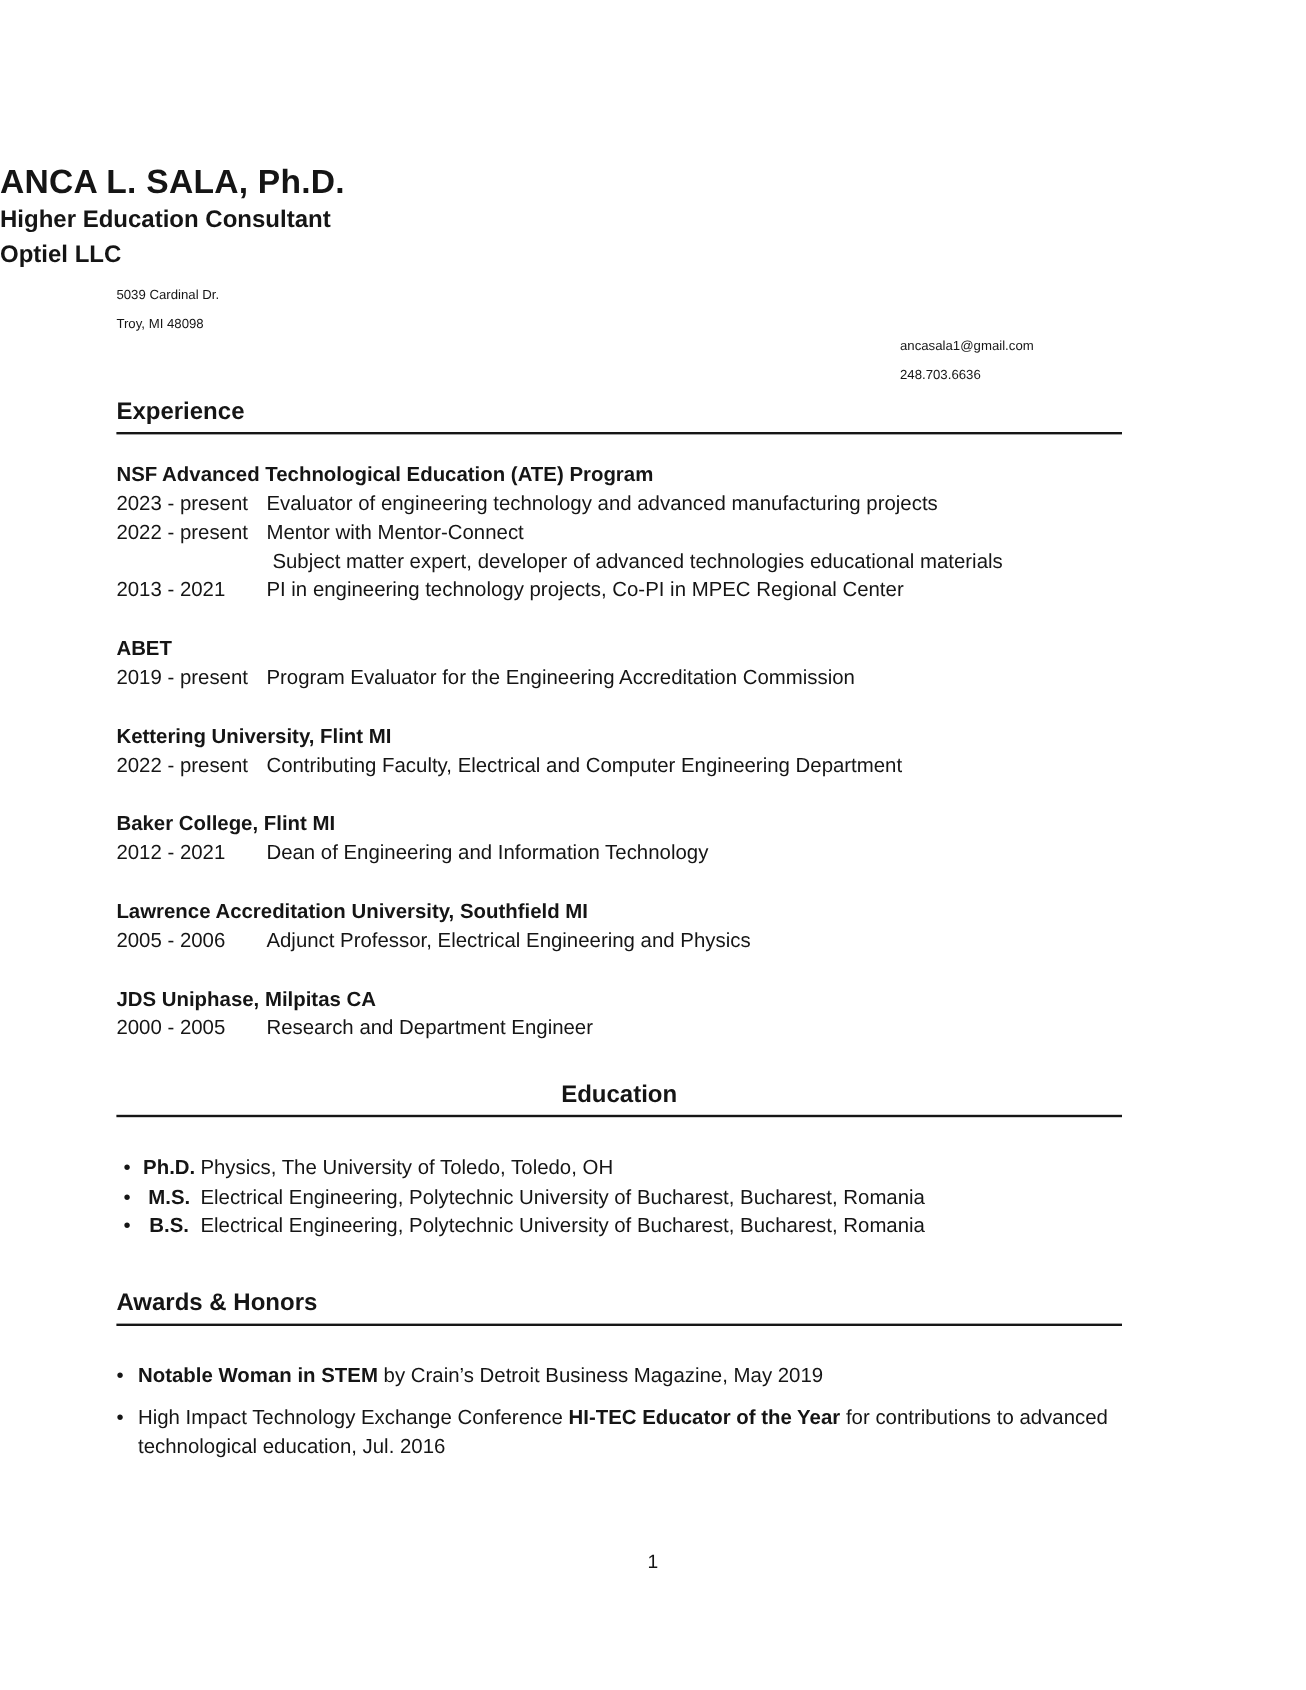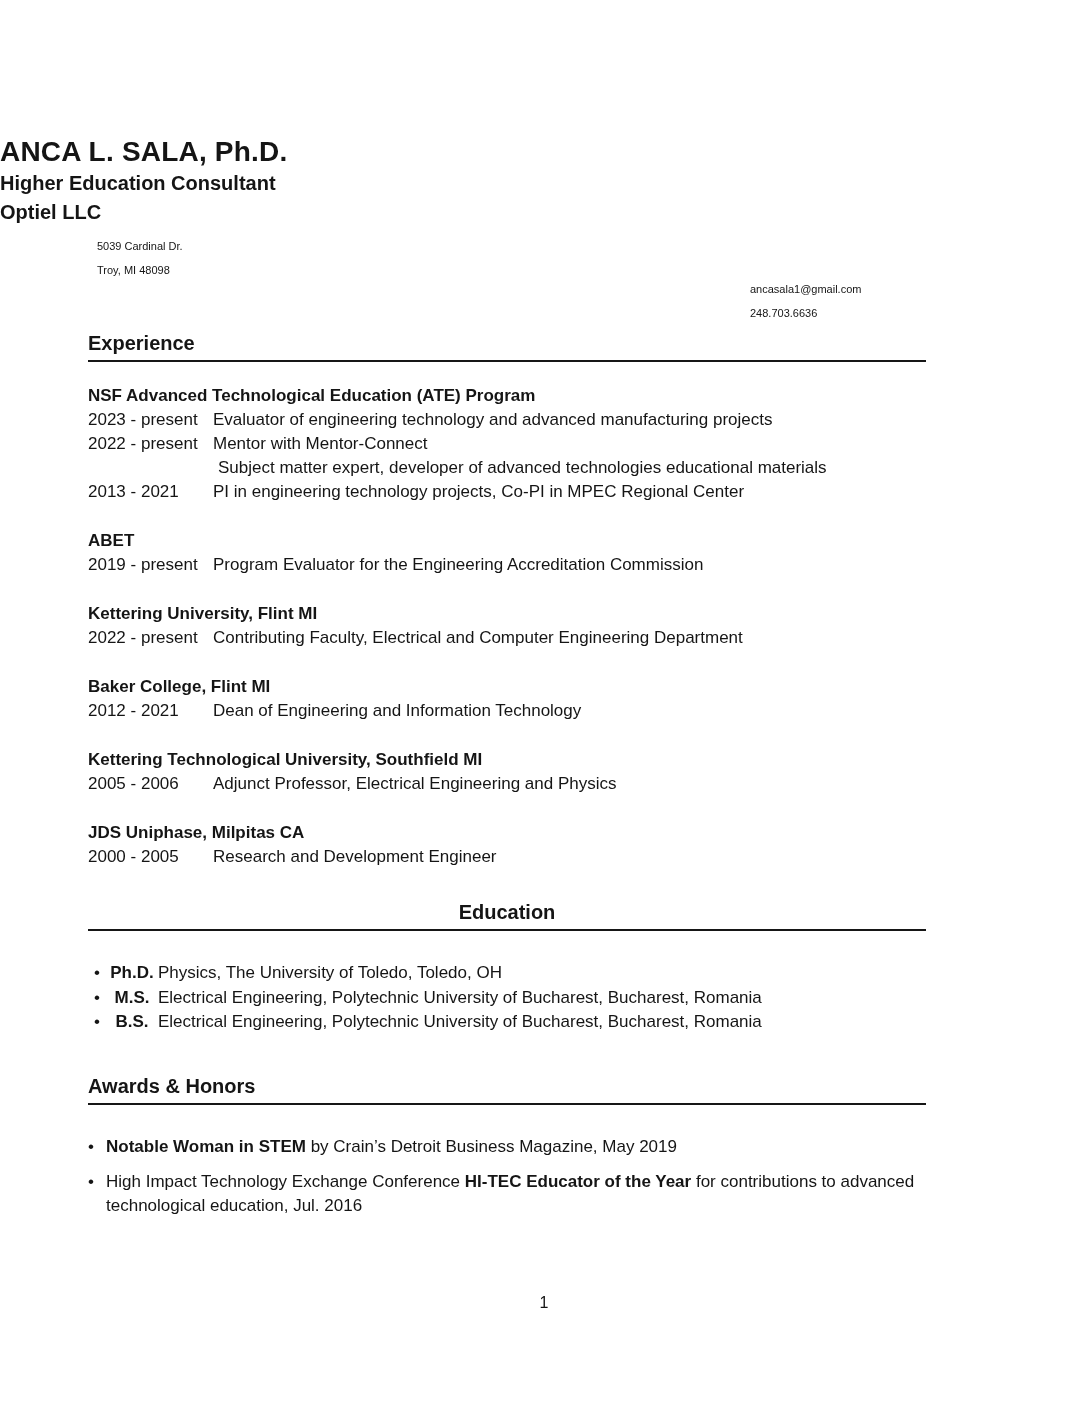--- a/index.html
+++ b/index.html
@@ -16,21 +16,21 @@
   
   .doc-header { text-align: left; }
   .doc-name { font-size: 28px; font-weight: 700; line-height: 34px; letter-spacing: 0.2px; }
   .doc-subtitle { font-size: 20px; font-weight: 700; line-height: 29px; }
 
   .contact { position: relative; height: 50px; margin-top: 7px; font-size: 11px; line-height: 24px; }
   .contact-left { position: absolute; left: 97px; top: 0; }
   .contact-right { position: absolute; left: 750px; top: 0; margin-top: 43px; }
 
   
-  .content { padding-left: 68px; padding-right: 148px; margin-left: 20px; }
+  .content { padding-left: 97px; padding-right: 148px; }
   .section-experience { margin-top: 46px; }
   .section-education { margin-top: 30px; text-align: center; }
   .section-awards { margin-top: 38px; }
   .section-heading {
     font-size: 20px; font-weight: 700; line-height: 26px;
     padding-bottom: 4px;
     border-bottom: 2.5px solid #161616;
     width: 838px;
   }
   .section-experience .section-body { margin-top: 22px; }
@@ -124,31 +124,31 @@
             </div>
           </div>
           <div class="employer-block">
             <div class="employer-name">Baker College, Flint MI</div>
             <div class="role-row">
               <span class="role-dates">2012 - 2021</span>
               <span class="role-desc">Dean of Engineering and Information Technology</span>
             </div>
           </div>
           <div class="employer-block">
-            <div class="employer-name">Kettering Technological University, Southfield MI</div>
+            <div class="employer-name">Lawrence Accreditation University, Southfield MI</div>
             <div class="role-row">
               <span class="role-dates">2005 - 2006</span>
               <span class="role-desc">Adjunct Professor, Electrical Engineering and Physics</span>
             </div>
           </div>
           <div class="employer-block">
             <div class="employer-name">JDS Uniphase, Milpitas CA</div>
             <div class="role-row">
               <span class="role-dates">2000 - 2005</span>
-              <span class="role-desc">Research and Development Engineer</span>
+              <span class="role-desc">Research and Department Engineer</span>
             </div>
           </div>
         </div>
     </div>
 
     <div class="section section-education">
       <div class="section-heading">Education</div>
       <div class="section-body">
           <div class="edu-row">
             <span class="bullet">•</span>

